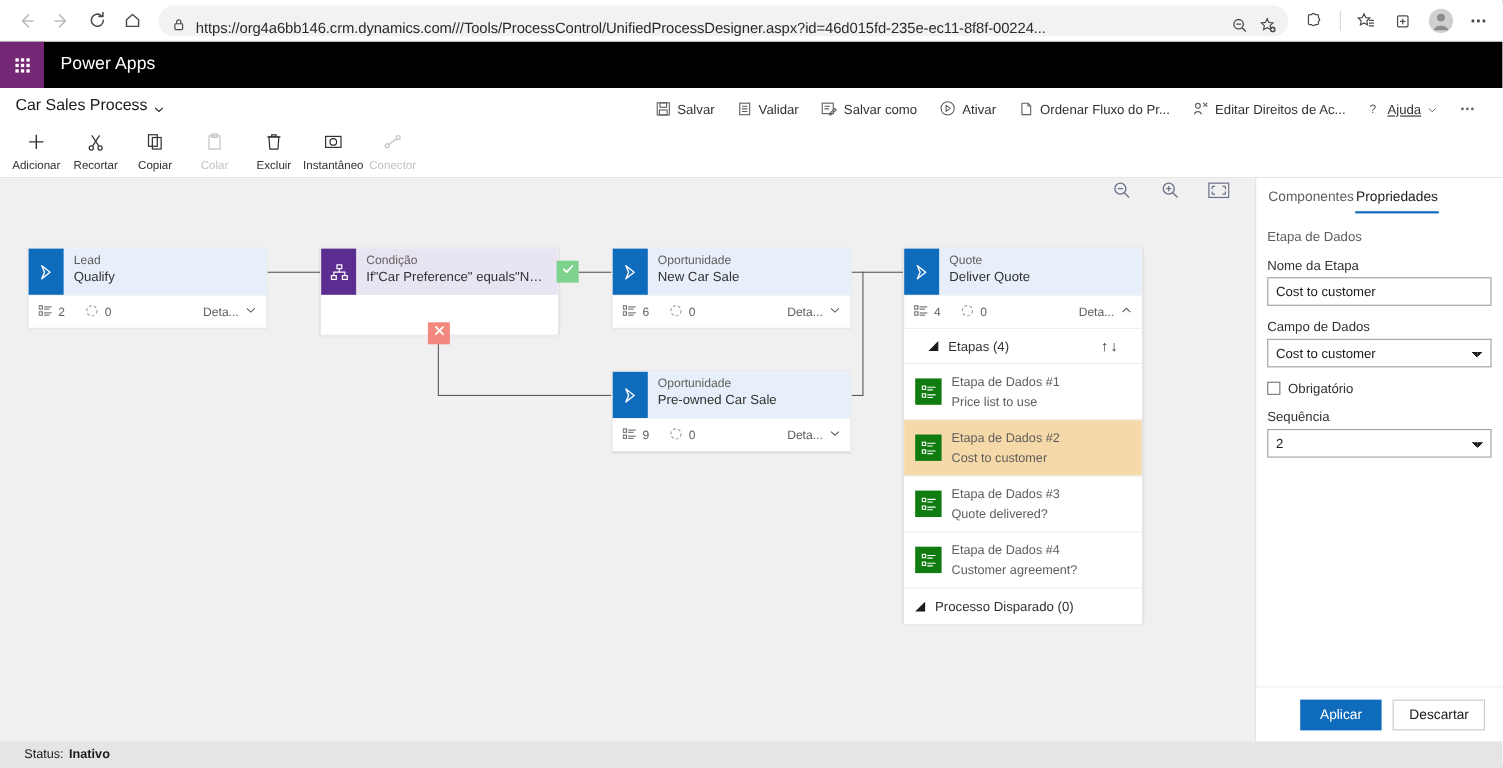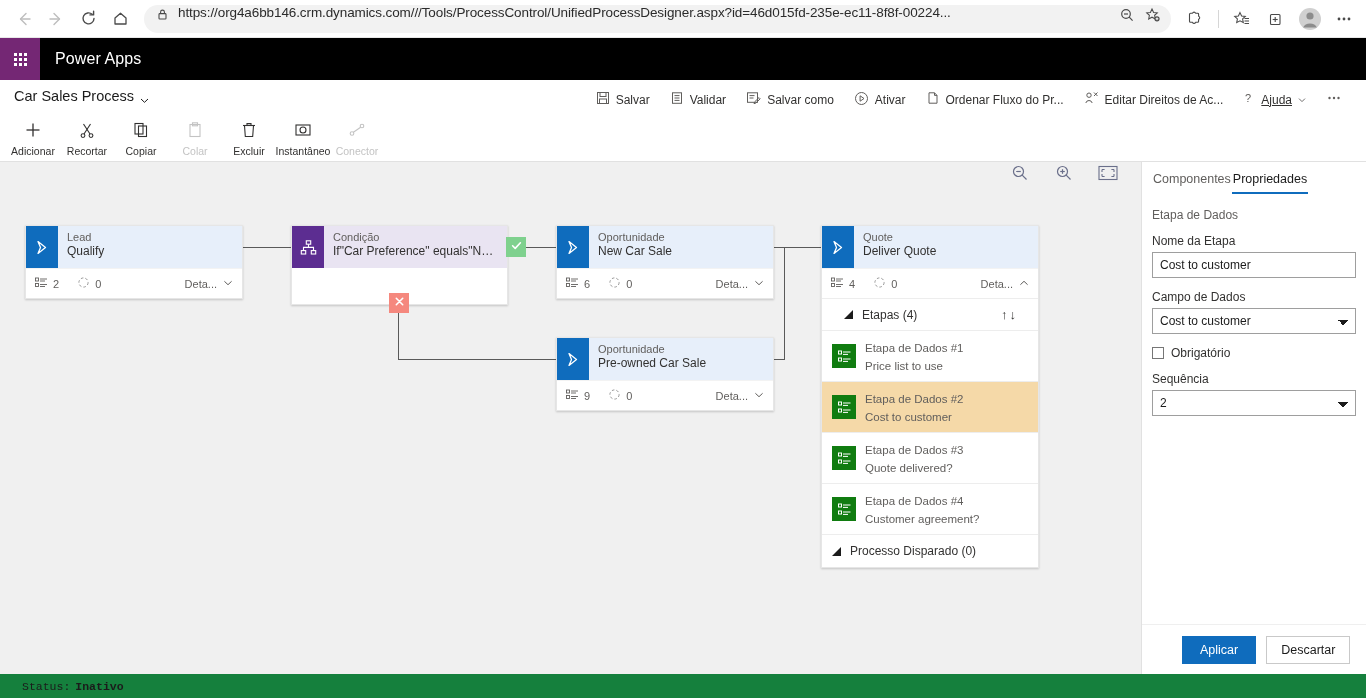--- a/index.html
+++ b/index.html
@@ -19,21 +19,21 @@
   }
   .teal-strip { position:absolute; left:0; top:0; width:1366px; height:3px; background:#0d9d8a; }
   .teal-strip .gap { position:absolute; left:288px; top:0; width:285px; height:3px; background:#fff; }
   .nav-btn {
     width: 32px; height: 32px; display:flex; align-items:center; justify-content:center;
     border-radius: 4px; cursor: pointer; flex: none;
   }
   .nav-btn svg { display:block; }
   .urlbar {
     flex: 1; height: 28px; background: #f2f2f2; border-radius: 14px;
-    display: flex; align-items: flex-start; padding: 0 8px; margin: 0 8px;
+    display: flex; align-items: flex-end; padding: 0 8px; margin: 0 8px;
     min-width: 0;
   }
   .url-text {
     font-size: 13.5px; color: #2b2b2b; white-space: nowrap; overflow: hidden;
     flex: 1; padding-left: 6px; letter-spacing: -0.1px;
   }
   .url-icon { width:20px; height:20px; display:flex; align-items:center; justify-content:center; flex:none; cursor:pointer;}
   .chrome-icons { display:flex; align-items:center; gap:2px; padding-right:6px; }
   .divider-v { width:1px; height:18px; background:#d6d6d6; margin:0 5px; }
 
@@ -50,21 +50,21 @@
   .waffle-grid i { width:3px;height:3px;background:#fff;display:block; }
   .pa-title { color:#ffffff; font-size:16px; padding-left:15px; letter-spacing:0.1px; }
 
   
   .app-area { position:absolute; left:0; top:80px; width:1366px; height:82px; background:#ffffff; }
   .proc-name {
     position:absolute; left:14px; top:8px; font-size:14.5px; color:#1b1b1b;
     display:flex; align-items:center; gap:6px; cursor:pointer;
   }
   .chev-sm { width:9px; height:9px; }
-  .cmd-right { position:absolute; right:16px; top:6px; display:flex; align-items:flex-start; gap:4px; }
+  .cmd-right { position:absolute; right:16px; top:6px; display:flex; align-items:center; gap:4px; }
   .cmd-item {
     display:flex; align-items:center; gap:6px; padding:5px 8px; border-radius:2px;
     font-size:12px; color:#323130; cursor:pointer; white-space:nowrap;
   }
   .cmd-item svg { flex:none; }
   .cmd-item .ul { text-decoration: underline; }
   .ribbon { position:absolute; left:0; top:32px; width:1366px; height:50px; display:flex; padding-left:6px; }
   .rib-btn {
     width:54px; display:flex; flex-direction:column; align-items:center; justify-content:center;
     gap:3px; cursor:pointer; color:#323130; font-size:10.5px; padding-top:2px;
@@ -173,22 +173,22 @@
     font-size:12.5px; cursor:pointer; font-family:"Liberation Sans", sans-serif;
   }
   .btn-sec {
     background:#fff; color:#1b1b1b; border:1px solid #c9c9c9; height:28px; padding:0 14px;
     font-size:12.5px; cursor:pointer; font-family:"Liberation Sans", sans-serif;
   }
 
   
   .statusbar {
     position:absolute; left:0; top:674px; width:1366px; height:24px;
-    background:#15803d; display:flex; align-items:center; padding-left:22px;
-    font-size:11.5px; color:#1b1b1b; gap:5px;font-family:Liberation Mono, monospace;
+    background:#e5e5e5; display:flex; align-items:center; padding-left:22px;
+    font-size:11.5px; color:#1b1b1b; gap:5px;
   }
   .status-val { font-weight:bold; }
 </style>
 </head>
 <body>
 
 <div class="teal-strip">
     <div class="gap"></div>
   </div>
 

